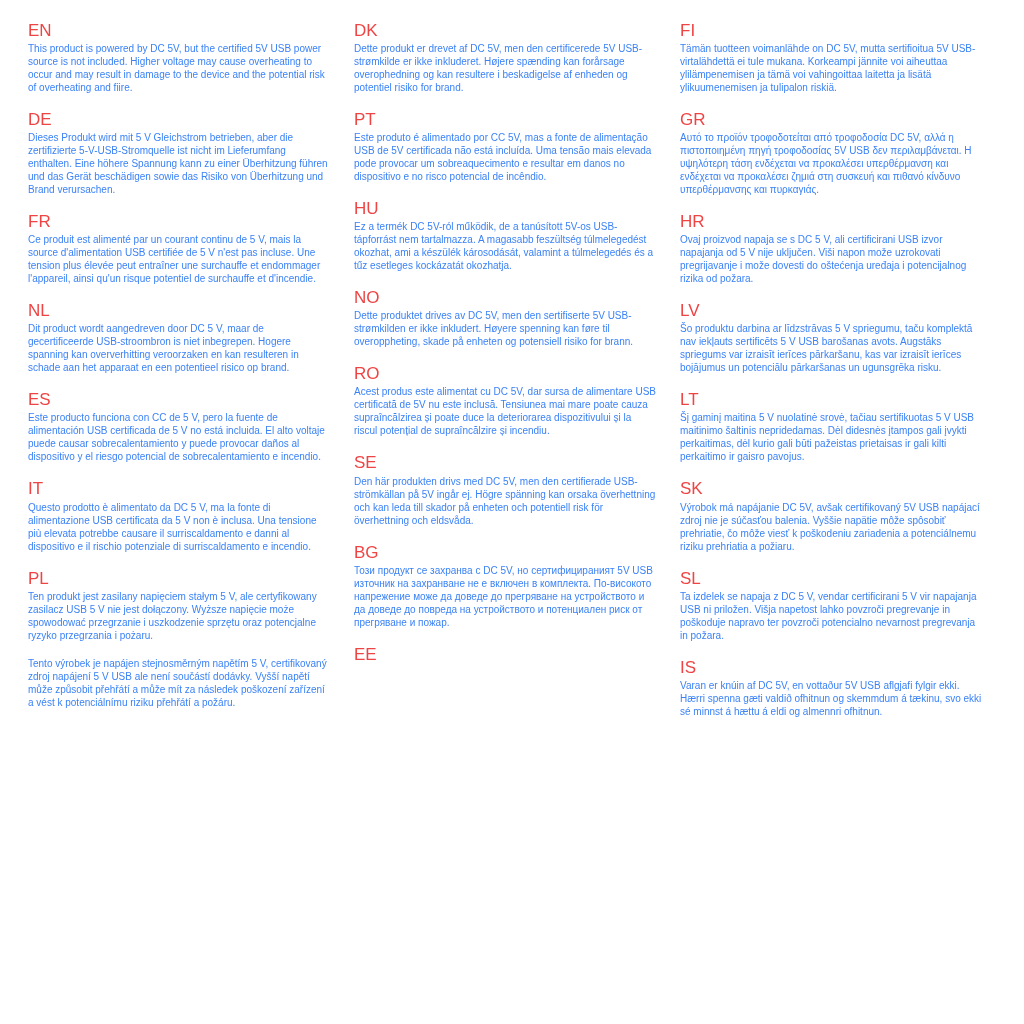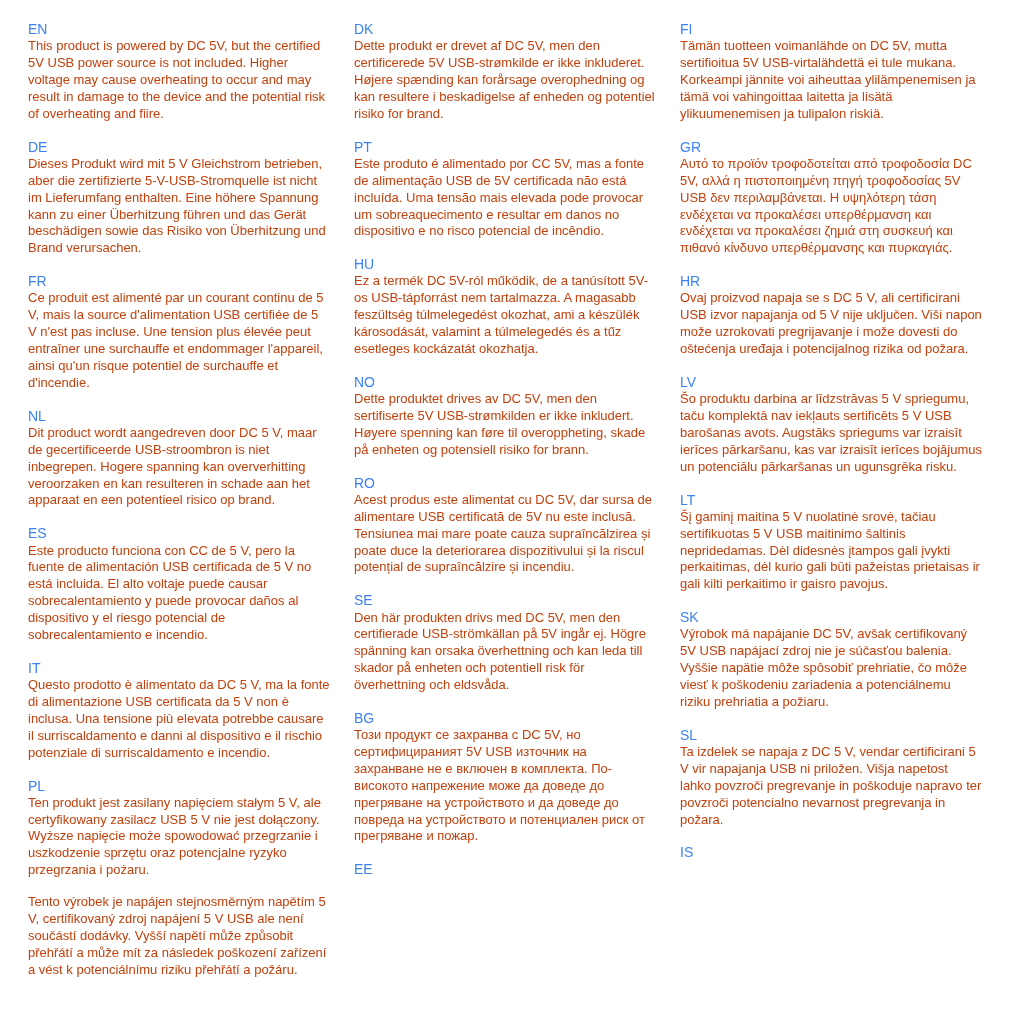--- a/index.html
+++ b/index.html
@@ -21,32 +21,32 @@
     padding: 20px 24px 0 28px;
   }
   .column {
     flex: 0 0 302px;
     width: 302px;
   }
   .lang-section {
     margin-bottom: 15px;
   }
   .lang-code {
-    font-size: 14px;
+    font-size: 17px;
+    font-weight: 400;
+    line-height: 1.3;
+    margin: 0;
+    color: #ef4444;
+  }
+  .lang-text {
+    font-size: 10px;
     font-weight: 400;
     line-height: 1.3;
     margin: 0;
     color: #3b82f6;
-  }
-  .lang-text {
-    font-size: 13px;
-    font-weight: 400;
-    line-height: 1.3;
-    margin: 0;
-    color: #c2410c;
   }
 </style>
 </head>
 <body>
 
 <div class="page">
 
   <div class="column">
     <section class="lang-section">
       <h2 class="lang-code">EN</h2>
@@ -139,16 +139,17 @@
     <section class="lang-section">
       <h2 class="lang-code">SK</h2>
       <p class="lang-text">Výrobok má napájanie DC 5V, avšak certifikovaný 5V USB napájací zdroj nie je súčasťou balenia. Vyššie napätie môže spôsobiť prehriatie, čo môže viesť k poškodeniu zariadenia a potenciálnemu riziku prehriatia a požiaru.</p>
     </section>
     <section class="lang-section">
       <h2 class="lang-code">SL</h2>
       <p class="lang-text">Ta izdelek se napaja z DC 5 V, vendar certificirani 5 V vir napajanja USB ni priložen. Višja napetost lahko povzroči pregrevanje in poškoduje napravo ter povzroči potencialno nevarnost pregrevanja in požara.</p>
     </section>
     <section class="lang-section">
       <h2 class="lang-code">IS</h2>
+      <p class="lang-text">Varan er knúin af DC 5V, en vottaður 5V USB aflgjafi fylgir ekki. Hærri spenna gæti valdið ofhitnun og skemmdum á tækinu, svo ekki sé minnst á hættu á eldi og almennri ofhitnun.</p>
     </section>
   </div>
 
 </div>
 
 </body></html>

